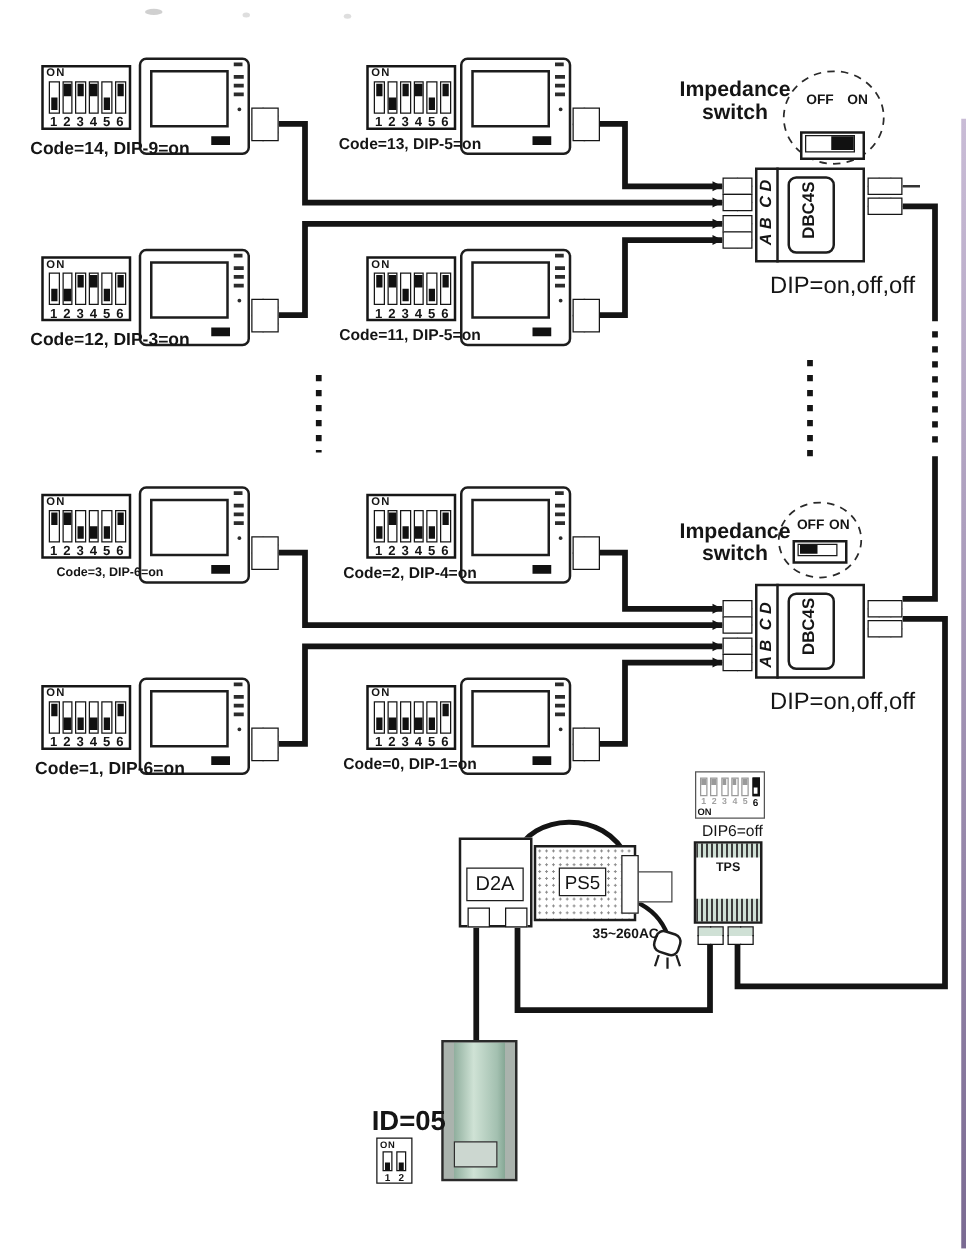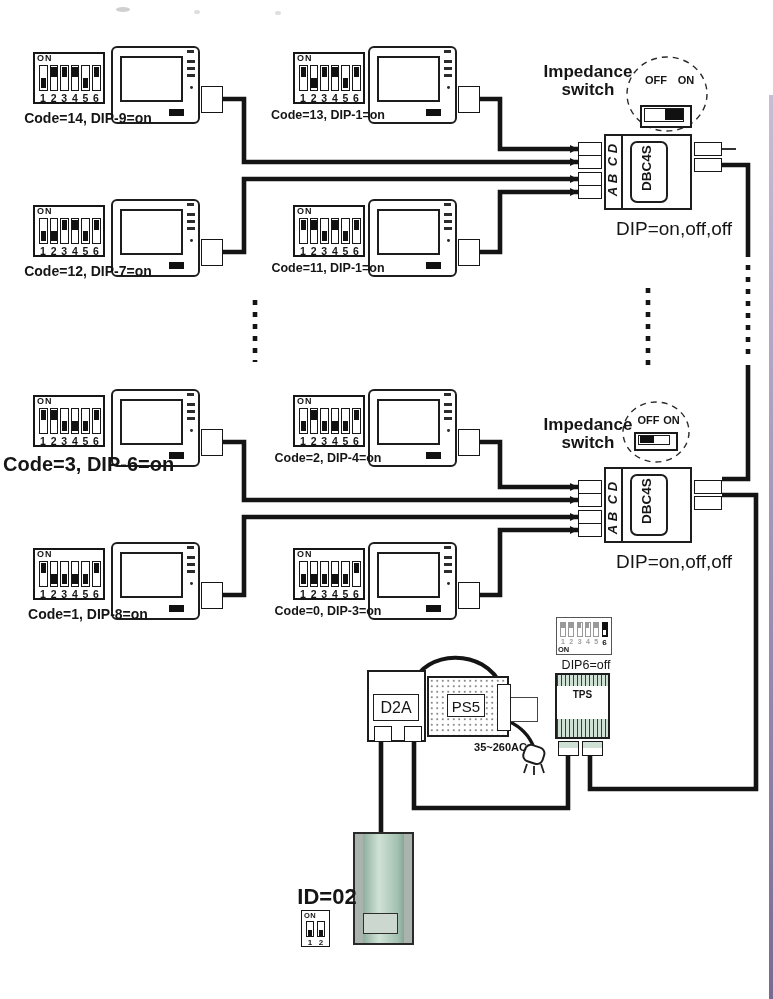--- a/index.html
+++ b/index.html
@@ -352,21 +352,21 @@
       <div class="abs txt" style="left: 350.5px; top: 92px; width: 11px; text-align: center; font-size: 10.5px; font-weight: 700;">6</div>
       <div class="abs txt" style="left: 368px; top: 46px; width: 89px; height: 78px; border: 2.4px solid rgb(29, 29, 29); border-radius: 6px; background: rgb(255, 255, 255);"></div>
       <div class="abs txt" style="left: 377px; top: 56px; width: 63px; height: 46px; border: 2px solid rgb(29, 29, 29); background: rgb(255, 255, 255);"></div>
       <div class="abs txt" style="left: 444px; top: 60px; width: 8px; height: 3px; background: rgb(44, 44, 44);"></div>
       <div class="abs txt" style="left: 444px; top: 67px; width: 8px; height: 3px; background: rgb(44, 44, 44);"></div>
       <div class="abs txt" style="left: 444px; top: 74px; width: 8px; height: 3px; background: rgb(44, 44, 44);"></div>
       <div class="abs txt" style="left: 447px; top: 86px; width: 2.8px; height: 2.8px; border-radius: 50%; background: rgb(44, 44, 44);"></div>
       <div class="abs txt" style="left: 444px; top: 50px; width: 7px; height: 2.6px; background: rgb(44, 44, 44);"></div>
       <div class="abs txt" style="left: 426px; top: 109px; width: 15px; height: 6.5px; background: rgb(17, 17, 17);"></div>
       <div class="abs txt" style="left: 458px; top: 86px; width: 22px; height: 27px; border: 1.6px solid rgb(22, 22, 22); background: rgb(255, 255, 255);"></div>
-      <div class="abs txt" style="left: 243px; top: 108px; width: 170px; text-align: center; font-size: 12.5px; font-weight: 700;">Code=13, DIP-1=on</div>
+      <div class="abs txt" style="left: 243px; top: 108px; width: 170px; text-align: center; font-size: 12.5px; font-weight: 700;">Code=13, DIP-5=on</div>
       <div class="abs txt" style="left: 33px; top: 205px; width: 72px; height: 52px; border: 2px solid rgb(22, 22, 22); background: rgb(255, 255, 255);"></div>
       <div class="abs txt" style="left: 37px; top: 206px; font-size: 9px; font-weight: 700; letter-spacing: 1px;">ON</div>
       <div class="abs txt" style="left: 39px; top: 218px; width: 8.5px; height: 26px; border: 1.8px solid rgb(22, 22, 22); background: rgb(255, 255, 255);">
         <div class="abs" style="left: 0.5px; width: 5.5px; height: 10px; background: rgb(17, 17, 17); top: 12px;"></div>
       </div>
       <div class="abs txt" style="left: 37.5px; top: 245px; width: 11px; text-align: center; font-size: 10.5px; font-weight: 700;">1</div>
       <div class="abs txt" style="left: 49.6px; top: 218px; width: 8.5px; height: 26px; border: 1.8px solid rgb(22, 22, 22); background: rgb(255, 255, 255);">
         <div class="abs" style="left: 0.5px; width: 5.5px; height: 10px; background: rgb(17, 17, 17); top: 12px;"></div>
       </div>
       <div class="abs txt" style="left: 48.1px; top: 245px; width: 11px; text-align: center; font-size: 10.5px; font-weight: 700;">2</div>
@@ -388,21 +388,21 @@
       <div class="abs txt" style="left: 90.5px; top: 245px; width: 11px; text-align: center; font-size: 10.5px; font-weight: 700;">6</div>
       <div class="abs txt" style="left: 111px; top: 199px; width: 89px; height: 78px; border: 2.4px solid rgb(29, 29, 29); border-radius: 6px; background: rgb(255, 255, 255);"></div>
       <div class="abs txt" style="left: 120px; top: 209px; width: 63px; height: 46px; border: 2px solid rgb(29, 29, 29); background: rgb(255, 255, 255);"></div>
       <div class="abs txt" style="left: 187px; top: 213px; width: 8px; height: 3px; background: rgb(44, 44, 44);"></div>
       <div class="abs txt" style="left: 187px; top: 220px; width: 8px; height: 3px; background: rgb(44, 44, 44);"></div>
       <div class="abs txt" style="left: 187px; top: 227px; width: 8px; height: 3px; background: rgb(44, 44, 44);"></div>
       <div class="abs txt" style="left: 190px; top: 239px; width: 2.8px; height: 2.8px; border-radius: 50%; background: rgb(44, 44, 44);"></div>
       <div class="abs txt" style="left: 187px; top: 203px; width: 7px; height: 2.6px; background: rgb(44, 44, 44);"></div>
       <div class="abs txt" style="left: 169px; top: 262px; width: 15px; height: 6.5px; background: rgb(17, 17, 17);"></div>
       <div class="abs txt" style="left: 201px; top: 239px; width: 22px; height: 27px; border: 1.6px solid rgb(22, 22, 22); background: rgb(255, 255, 255);"></div>
-      <div class="abs txt" style="left: 3px; top: 263px; width: 170px; text-align: center; font-size: 14px; font-weight: 700;">Code=12, DIP-7=on</div>
+      <div class="abs txt" style="left: 3px; top: 263px; width: 170px; text-align: center; font-size: 14px; font-weight: 700;">Code=12, DIP-3=on</div>
       <div class="abs txt" style="left: 293px; top: 205px; width: 72px; height: 52px; border: 2px solid rgb(22, 22, 22); background: rgb(255, 255, 255);"></div>
       <div class="abs txt" style="left: 297px; top: 206px; font-size: 9px; font-weight: 700; letter-spacing: 1px;">ON</div>
       <div class="abs txt" style="left: 299px; top: 218px; width: 8.5px; height: 26px; border: 1.8px solid rgb(22, 22, 22); background: rgb(255, 255, 255);">
         <div class="abs" style="left: 0.5px; width: 5.5px; height: 10px; background: rgb(17, 17, 17); top: 0.5px;"></div>
       </div>
       <div class="abs txt" style="left: 297.5px; top: 245px; width: 11px; text-align: center; font-size: 10.5px; font-weight: 700;">1</div>
       <div class="abs txt" style="left: 309.6px; top: 218px; width: 8.5px; height: 26px; border: 1.8px solid rgb(22, 22, 22); background: rgb(255, 255, 255);">
         <div class="abs" style="left: 0.5px; width: 5.5px; height: 10px; background: rgb(17, 17, 17); top: 0.5px;"></div>
       </div>
       <div class="abs txt" style="left: 308.1px; top: 245px; width: 11px; text-align: center; font-size: 10.5px; font-weight: 700;">2</div>
@@ -424,21 +424,21 @@
       <div class="abs txt" style="left: 350.5px; top: 245px; width: 11px; text-align: center; font-size: 10.5px; font-weight: 700;">6</div>
       <div class="abs txt" style="left: 368px; top: 199px; width: 89px; height: 78px; border: 2.4px solid rgb(29, 29, 29); border-radius: 6px; background: rgb(255, 255, 255);"></div>
       <div class="abs txt" style="left: 377px; top: 209px; width: 63px; height: 46px; border: 2px solid rgb(29, 29, 29); background: rgb(255, 255, 255);"></div>
       <div class="abs txt" style="left: 444px; top: 213px; width: 8px; height: 3px; background: rgb(44, 44, 44);"></div>
       <div class="abs txt" style="left: 444px; top: 220px; width: 8px; height: 3px; background: rgb(44, 44, 44);"></div>
       <div class="abs txt" style="left: 444px; top: 227px; width: 8px; height: 3px; background: rgb(44, 44, 44);"></div>
       <div class="abs txt" style="left: 447px; top: 239px; width: 2.8px; height: 2.8px; border-radius: 50%; background: rgb(44, 44, 44);"></div>
       <div class="abs txt" style="left: 444px; top: 203px; width: 7px; height: 2.6px; background: rgb(44, 44, 44);"></div>
       <div class="abs txt" style="left: 426px; top: 262px; width: 15px; height: 6.5px; background: rgb(17, 17, 17);"></div>
       <div class="abs txt" style="left: 458px; top: 239px; width: 22px; height: 27px; border: 1.6px solid rgb(22, 22, 22); background: rgb(255, 255, 255);"></div>
-      <div class="abs txt" style="left: 243px; top: 261px; width: 170px; text-align: center; font-size: 12.5px; font-weight: 700;">Code=11, DIP-1=on</div>
+      <div class="abs txt" style="left: 243px; top: 261px; width: 170px; text-align: center; font-size: 12.5px; font-weight: 700;">Code=11, DIP-5=on</div>
       <div class="abs txt" style="left: 33px; top: 395px; width: 72px; height: 52px; border: 2px solid rgb(22, 22, 22); background: rgb(255, 255, 255);"></div>
       <div class="abs txt" style="left: 37px; top: 396px; font-size: 9px; font-weight: 700; letter-spacing: 1px;">ON</div>
       <div class="abs txt" style="left: 39px; top: 408px; width: 8.5px; height: 26px; border: 1.8px solid rgb(22, 22, 22); background: rgb(255, 255, 255);">
         <div class="abs" style="left: 0.5px; width: 5.5px; height: 10px; background: rgb(17, 17, 17); top: 0.5px;"></div>
       </div>
       <div class="abs txt" style="left: 37.5px; top: 435px; width: 11px; text-align: center; font-size: 10.5px; font-weight: 700;">1</div>
       <div class="abs txt" style="left: 49.6px; top: 408px; width: 8.5px; height: 26px; border: 1.8px solid rgb(22, 22, 22); background: rgb(255, 255, 255);">
         <div class="abs" style="left: 0.5px; width: 5.5px; height: 10px; background: rgb(17, 17, 17); top: 0.5px;"></div>
       </div>
       <div class="abs txt" style="left: 48.1px; top: 435px; width: 11px; text-align: center; font-size: 10.5px; font-weight: 700;">2</div>
@@ -460,21 +460,21 @@
       <div class="abs txt" style="left: 90.5px; top: 435px; width: 11px; text-align: center; font-size: 10.5px; font-weight: 700;">6</div>
       <div class="abs txt" style="left: 111px; top: 389px; width: 89px; height: 78px; border: 2.4px solid rgb(29, 29, 29); border-radius: 6px; background: rgb(255, 255, 255);"></div>
       <div class="abs txt" style="left: 120px; top: 399px; width: 63px; height: 46px; border: 2px solid rgb(29, 29, 29); background: rgb(255, 255, 255);"></div>
       <div class="abs txt" style="left: 187px; top: 403px; width: 8px; height: 3px; background: rgb(44, 44, 44);"></div>
       <div class="abs txt" style="left: 187px; top: 410px; width: 8px; height: 3px; background: rgb(44, 44, 44);"></div>
       <div class="abs txt" style="left: 187px; top: 417px; width: 8px; height: 3px; background: rgb(44, 44, 44);"></div>
       <div class="abs txt" style="left: 190px; top: 429px; width: 2.8px; height: 2.8px; border-radius: 50%; background: rgb(44, 44, 44);"></div>
       <div class="abs txt" style="left: 187px; top: 393px; width: 7px; height: 2.6px; background: rgb(44, 44, 44);"></div>
       <div class="abs txt" style="left: 169px; top: 452px; width: 15px; height: 6.5px; background: rgb(17, 17, 17);"></div>
       <div class="abs txt" style="left: 201px; top: 429px; width: 22px; height: 27px; border: 1.6px solid rgb(22, 22, 22); background: rgb(255, 255, 255);"></div>
-      <div class="abs txt" style="left: 3px; top: 453px; width: 170px; text-align: center; font-size: 20px; font-weight: 700;">Code=3, DIP-6=on</div>
+      <div class="abs txt" style="left: 3px; top: 453px; width: 170px; text-align: center; font-size: 10px; font-weight: 700;">Code=3, DIP-6=on</div>
       <div class="abs txt" style="left: 293px; top: 395px; width: 72px; height: 52px; border: 2px solid rgb(22, 22, 22); background: rgb(255, 255, 255);"></div>
       <div class="abs txt" style="left: 297px; top: 396px; font-size: 9px; font-weight: 700; letter-spacing: 1px;">ON</div>
       <div class="abs txt" style="left: 299px; top: 408px; width: 8.5px; height: 26px; border: 1.8px solid rgb(22, 22, 22); background: rgb(255, 255, 255);">
         <div class="abs" style="left: 0.5px; width: 5.5px; height: 10px; background: rgb(17, 17, 17); top: 12px;"></div>
       </div>
       <div class="abs txt" style="left: 297.5px; top: 435px; width: 11px; text-align: center; font-size: 10.5px; font-weight: 700;">1</div>
       <div class="abs txt" style="left: 309.6px; top: 408px; width: 8.5px; height: 26px; border: 1.8px solid rgb(22, 22, 22); background: rgb(255, 255, 255);">
         <div class="abs" style="left: 0.5px; width: 5.5px; height: 10px; background: rgb(17, 17, 17); top: 0.5px;"></div>
       </div>
       <div class="abs txt" style="left: 308.1px; top: 435px; width: 11px; text-align: center; font-size: 10.5px; font-weight: 700;">2</div>
@@ -532,21 +532,21 @@
       <div class="abs txt" style="left: 90.5px; top: 588px; width: 11px; text-align: center; font-size: 10.5px; font-weight: 700;">6</div>
       <div class="abs txt" style="left: 111px; top: 542px; width: 89px; height: 78px; border: 2.4px solid rgb(29, 29, 29); border-radius: 6px; background: rgb(255, 255, 255);"></div>
       <div class="abs txt" style="left: 120px; top: 552px; width: 63px; height: 46px; border: 2px solid rgb(29, 29, 29); background: rgb(255, 255, 255);"></div>
       <div class="abs txt" style="left: 187px; top: 556px; width: 8px; height: 3px; background: rgb(44, 44, 44);"></div>
       <div class="abs txt" style="left: 187px; top: 563px; width: 8px; height: 3px; background: rgb(44, 44, 44);"></div>
       <div class="abs txt" style="left: 187px; top: 570px; width: 8px; height: 3px; background: rgb(44, 44, 44);"></div>
       <div class="abs txt" style="left: 190px; top: 582px; width: 2.8px; height: 2.8px; border-radius: 50%; background: rgb(44, 44, 44);"></div>
       <div class="abs txt" style="left: 187px; top: 546px; width: 7px; height: 2.6px; background: rgb(44, 44, 44);"></div>
       <div class="abs txt" style="left: 169px; top: 605px; width: 15px; height: 6.5px; background: rgb(17, 17, 17);"></div>
       <div class="abs txt" style="left: 201px; top: 582px; width: 22px; height: 27px; border: 1.6px solid rgb(22, 22, 22); background: rgb(255, 255, 255);"></div>
-      <div class="abs txt" style="left: 3px; top: 606px; width: 170px; text-align: center; font-size: 14px; font-weight: 700;">Code=1, DIP-8=on</div>
+      <div class="abs txt" style="left: 3px; top: 606px; width: 170px; text-align: center; font-size: 14px; font-weight: 700;">Code=1, DIP-6=on</div>
       <div class="abs txt" style="left: 293px; top: 548px; width: 72px; height: 52px; border: 2px solid rgb(22, 22, 22); background: rgb(255, 255, 255);"></div>
       <div class="abs txt" style="left: 297px; top: 549px; font-size: 9px; font-weight: 700; letter-spacing: 1px;">ON</div>
       <div class="abs txt" style="left: 299px; top: 561px; width: 8.5px; height: 26px; border: 1.8px solid rgb(22, 22, 22); background: rgb(255, 255, 255);">
         <div class="abs" style="left: 0.5px; width: 5.5px; height: 10px; background: rgb(17, 17, 17); top: 12px;"></div>
       </div>
       <div class="abs txt" style="left: 297.5px; top: 588px; width: 11px; text-align: center; font-size: 10.5px; font-weight: 700;">1</div>
       <div class="abs txt" style="left: 309.6px; top: 561px; width: 8.5px; height: 26px; border: 1.8px solid rgb(22, 22, 22); background: rgb(255, 255, 255);">
         <div class="abs" style="left: 0.5px; width: 5.5px; height: 10px; background: rgb(17, 17, 17); top: 12px;"></div>
       </div>
       <div class="abs txt" style="left: 308.1px; top: 588px; width: 11px; text-align: center; font-size: 10.5px; font-weight: 700;">2</div>
@@ -568,21 +568,21 @@
       <div class="abs txt" style="left: 350.5px; top: 588px; width: 11px; text-align: center; font-size: 10.5px; font-weight: 700;">6</div>
       <div class="abs txt" style="left: 368px; top: 542px; width: 89px; height: 78px; border: 2.4px solid rgb(29, 29, 29); border-radius: 6px; background: rgb(255, 255, 255);"></div>
       <div class="abs txt" style="left: 377px; top: 552px; width: 63px; height: 46px; border: 2px solid rgb(29, 29, 29); background: rgb(255, 255, 255);"></div>
       <div class="abs txt" style="left: 444px; top: 556px; width: 8px; height: 3px; background: rgb(44, 44, 44);"></div>
       <div class="abs txt" style="left: 444px; top: 563px; width: 8px; height: 3px; background: rgb(44, 44, 44);"></div>
       <div class="abs txt" style="left: 444px; top: 570px; width: 8px; height: 3px; background: rgb(44, 44, 44);"></div>
       <div class="abs txt" style="left: 447px; top: 582px; width: 2.8px; height: 2.8px; border-radius: 50%; background: rgb(44, 44, 44);"></div>
       <div class="abs txt" style="left: 444px; top: 546px; width: 7px; height: 2.6px; background: rgb(44, 44, 44);"></div>
       <div class="abs txt" style="left: 426px; top: 605px; width: 15px; height: 6.5px; background: rgb(17, 17, 17);"></div>
       <div class="abs txt" style="left: 458px; top: 582px; width: 22px; height: 27px; border: 1.6px solid rgb(22, 22, 22); background: rgb(255, 255, 255);"></div>
-      <div class="abs txt" style="left: 243px; top: 604px; width: 170px; text-align: center; font-size: 12.5px; font-weight: 700;">Code=0, DIP-3=on</div>
+      <div class="abs txt" style="left: 243px; top: 604px; width: 170px; text-align: center; font-size: 12.5px; font-weight: 700;">Code=0, DIP-1=on</div>
       <div class="abs txt" style="left: 604px; top: 134px; width: 88px; height: 76px; border: 2px solid rgb(29, 29, 29); background: rgb(255, 255, 255);"></div>
       <div class="abs txt" style="left: 604px; top: 134px; width: 19px; height: 76px; border-right: 2px solid rgb(29, 29, 29);"></div>
       <div class="abs txt" style="left: 605px; top: 140px; width: 17px; height: 17px; text-align: center; font-size: 13px; font-weight: 700; font-style: italic; transform: rotate(-90deg);">D</div>
       <div class="abs txt" style="left: 605px; top: 153px; width: 17px; height: 17px; text-align: center; font-size: 13px; font-weight: 700; font-style: italic; transform: rotate(-90deg);">C</div>
       <div class="abs txt" style="left: 605px; top: 170px; width: 17px; height: 17px; text-align: center; font-size: 13px; font-weight: 700; font-style: italic; transform: rotate(-90deg);">B</div>
       <div class="abs txt" style="left: 605px; top: 183px; width: 17px; height: 17px; text-align: center; font-size: 13px; font-weight: 700; font-style: italic; transform: rotate(-90deg);">A</div>
       <div class="abs txt" style="left: 630px; top: 141px; width: 38px; height: 62px; border: 2px solid rgb(29, 29, 29); border-radius: 7px;"></div>
       <div class="abs txt" style="left: 630px; top: 162px; width: 38px; height: 20px; text-align: center; font-size: 13.5px; font-weight: 700; transform: rotate(-90deg);">DBC4S</div>
       <div class="abs txt" style="left: 578px; top: 142px; width: 24px; height: 14px; border: 1.5px solid rgb(22, 22, 22); background: rgb(255, 255, 255);"></div>
       <div class="abs txt" style="left: 578px; top: 155px; width: 24px; height: 14px; border: 1.5px solid rgb(22, 22, 22); background: rgb(255, 255, 255);"></div>
@@ -659,21 +659,21 @@
       <div class="abs txt" style="left: 558px; top: 645px; font-size: 7.5px; font-weight: 700;">ON</div>
       <div class="abs txt" style="left: 556px; top: 658px; width: 60px; text-align: center; font-size: 12.5px;">DIP6=off</div>
       <div class="abs txt" style="left: 555px; top: 673px; width: 55px; height: 66px; border: 2px solid rgb(29, 29, 29); background: rgb(255, 255, 255);"></div>
       <div class="abs txt" style="left: 557px; top: 675px; width: 51px; height: 11px; background: repeating-linear-gradient(90deg, rgb(60, 60, 60) 0px, rgb(60, 60, 60) 1.4px, rgb(207, 224, 213) 1.4px, rgb(207, 224, 213) 4px);"></div>
       <div class="abs txt" style="left: 557px; top: 719px; width: 51px; height: 18px; background: repeating-linear-gradient(90deg, rgb(60, 60, 60) 0px, rgb(60, 60, 60) 1.4px, rgb(207, 224, 213) 1.4px, rgb(207, 224, 213) 4px);"></div>
       <div class="abs txt" style="left: 555px; top: 689px; width: 55px; text-align: center; font-size: 10px; font-weight: 700;">TPS</div>
       <div class="abs txt" style="left: 558px; top: 741px; width: 21px; height: 15px; border: 1.5px solid rgb(22, 22, 22); background: linear-gradient(rgb(207, 224, 213) 50%, rgb(255, 255, 255) 50%);"></div>
       <div class="abs txt" style="left: 582px; top: 741px; width: 21px; height: 15px; border: 1.5px solid rgb(22, 22, 22); background: linear-gradient(rgb(207, 224, 213) 50%, rgb(255, 255, 255) 50%);"></div>
       <div class="abs txt" style="left: 353px; top: 832px; width: 61px; height: 113px; border: 2px solid rgb(42, 42, 42); background: linear-gradient(90deg, rgb(170, 179, 173) 0px, rgb(170, 179, 173) 8px, rgb(143, 174, 157) 8px, rgb(207, 226, 213) 42%, rgb(163, 192, 176) 75%, rgb(134, 167, 149) calc(100% - 8px), rgb(170, 179, 173) calc(100% - 8px));"></div>
       <div class="abs txt" style="left: 363px; top: 913px; width: 35px; height: 21px; background: rgb(204, 215, 208); border: 1.5px solid rgb(46, 46, 46);"></div>
-      <div class="abs txt" style="left: 290px; top: 884px; width: 74px; text-align: center; font-size: 22px; font-weight: 700;">ID=02</div>
+      <div class="abs txt" style="left: 290px; top: 884px; width: 74px; text-align: center; font-size: 22px; font-weight: 700;">ID=05</div>
       <div class="abs txt" style="left: 301px; top: 910px; width: 29px; height: 37px; border: 1.5px solid rgb(22, 22, 22); background: rgb(255, 255, 255);"></div>
       <div class="abs txt" style="left: 304px; top: 911px; font-size: 7.5px; font-weight: 700; letter-spacing: 0.5px;">ON</div>
       <div class="abs txt" style="left: 306px; top: 921px; width: 7.5px; height: 16px; border: 1.6px solid rgb(22, 22, 22); background: rgb(255, 255, 255);">
         <div class="abs" style="left: 0.5px; width: 4.5px; height: 6.5px; background: rgb(17, 17, 17); top: 7.5px;"></div>
       </div>
       <div class="abs txt" style="left: 305px; top: 938px; width: 10px; text-align: center; font-size: 8px; font-weight: 700;">1</div>
       <div class="abs txt" style="left: 317px; top: 921px; width: 7.5px; height: 16px; border: 1.6px solid rgb(22, 22, 22); background: rgb(255, 255, 255);">
         <div class="abs" style="left: 0.5px; width: 4.5px; height: 6.5px; background: rgb(17, 17, 17); top: 7.5px;"></div>
       </div>
       <div class="abs txt" style="left: 316px; top: 938px; width: 10px; text-align: center; font-size: 8px; font-weight: 700;">2</div>

